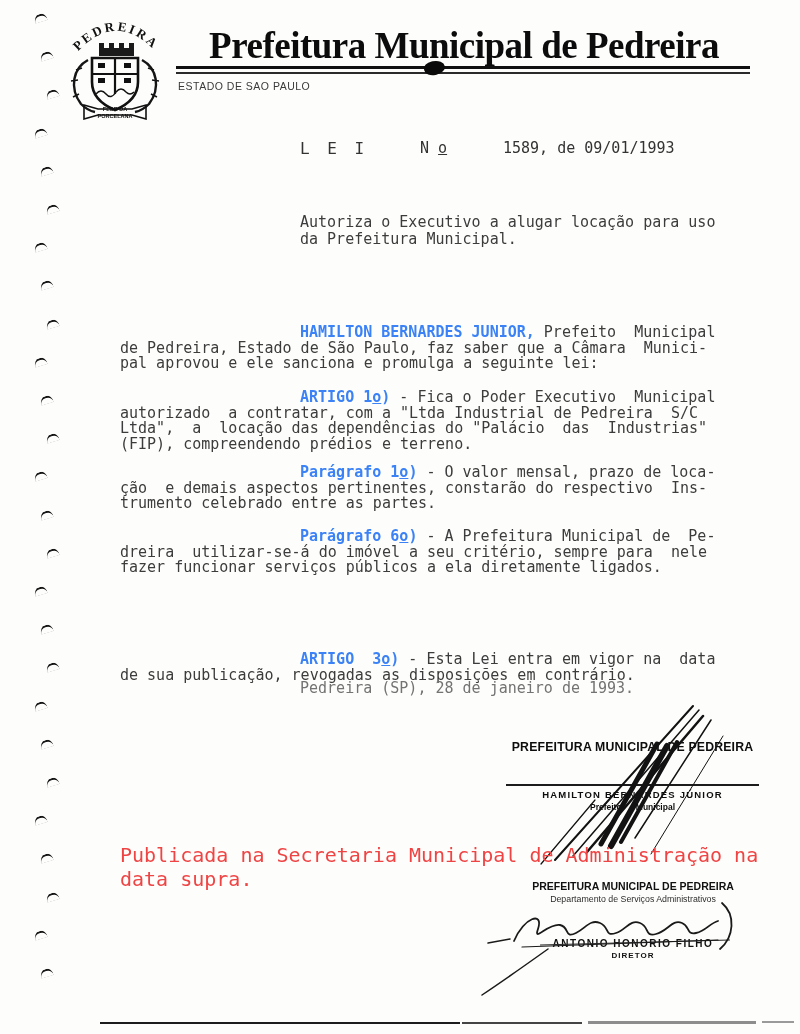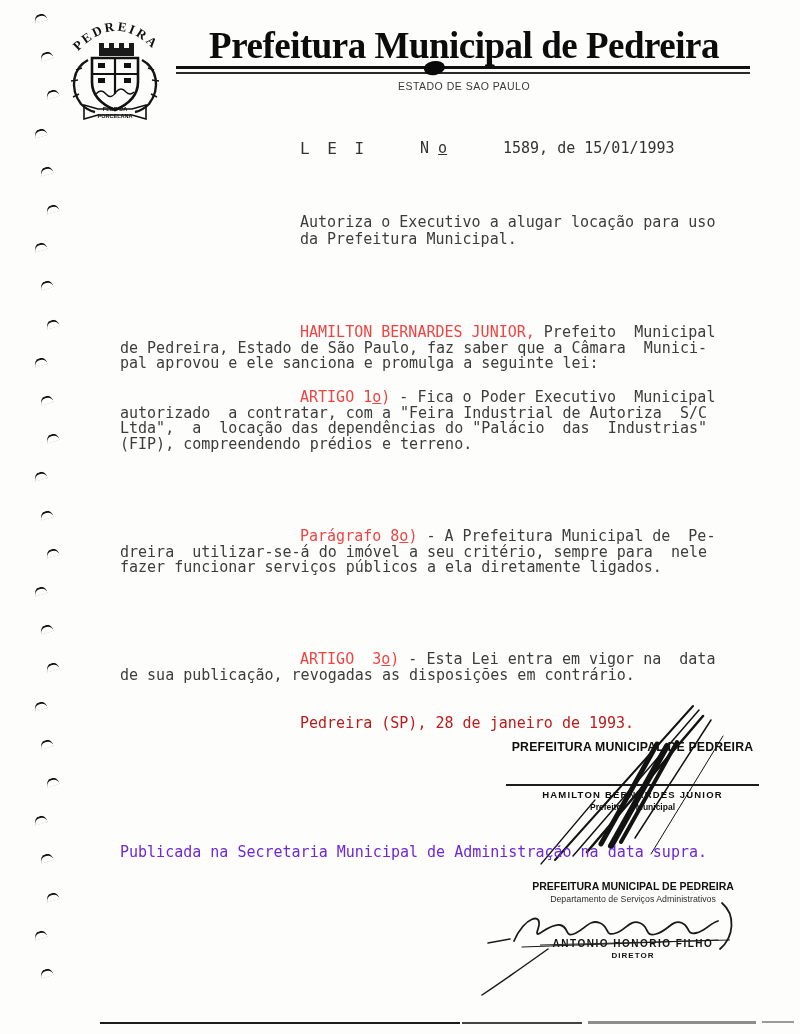--- a/index.html
+++ b/index.html
@@ -9,37 +9,37 @@
   .bmark{position:absolute;width:13px;height:6px;border-top:2.5px solid #161616;
          border-radius:100% 100% 0 0 / 220% 220% 0 0;}
   
   .title{position:absolute;left:178px;top:24px;width:572px;text-align:center;
          font-family:"Liberation Serif",serif;font-weight:bold;font-size:37px;
          letter-spacing:-0.5px;color:#0c0c0c;white-space:nowrap;}
   .rule1{position:absolute;left:176px;top:66px;width:574px;height:3px;background:#101010;}
   .rule2{position:absolute;left:176px;top:72px;width:574px;height:2px;background:#2a2a2a;}
   .rule-blob{position:absolute;left:424px;top:61px;width:21px;height:14px;background:#0a0a0a;
          border-radius:45% 55% 50% 50%;transform:rotate(-12deg);}
-  .subtitle{position:absolute;left:178px;top:80px;width:572px;text-align:center;
+  .subtitle{position:absolute;left:178px;top:80px;width:572px;
          font-family:"Liberation Sans",sans-serif;font-size:10.5px;letter-spacing:0.5px;color:#3a3a3a;}
   
   .lei-label{position:absolute;left:300px;top:139px;font-size:16px;color:#333;letter-spacing:4px;}
   .lei-no{position:absolute;left:420px;top:139px;font-size:15px;color:#333;}
   .lei-number{position:absolute;left:503px;top:139px;font-size:15px;color:#333;}
   .ord{text-decoration:underline;}
   
   .ementa{position:absolute;left:300px;top:214px;width:460px;font-size:15px;line-height:16.5px;
           white-space:pre-wrap;color:#3c3c3c;}
   
   .para{position:absolute;left:120px;width:634px;font-size:15px;line-height:15.6px;
         text-indent:180px;white-space:pre-wrap;color:#3c3c3c;margin:0;}
-  .para b{font-weight:normal;color:#ef4444;}
+  .para b{font-weight:bold;color:#3b82f6;}
   .p0{top:325px}.p1{top:390px}.p2{top:465px}.p3{top:529px}.p4{top:591px}.p5{top:652px}
-  .dateline{position:absolute;left:300px;top:714px;font-size:15px;color:#b91c1c;}
-  .publine{position:absolute;left:120px;top:843px;font-size:15px;color:#6d28d9;}
+  .dateline{position:absolute;left:300px;top:679px;font-size:15px;color:#737373;}
+  .publine{position:absolute;left:120px;top:843px;font-size:20px;color:#ef4444;}
   
   .stamp1{position:absolute;left:500px;top:740px;width:265px;text-align:center;
           font-family:"Liberation Sans",sans-serif;color:#0d0d0d;}
   .stamp1 .org{font-weight:bold;font-size:12.5px;letter-spacing:0.2px;white-space:nowrap;transform:scaleX(0.98);}
   .stamp1 .sigspace{height:30px;}
   .stamp1 .line{height:0;border-top:2px solid #1c1c1c;margin:0 6px;}
   .stamp1 .name{font-weight:bold;font-size:9.5px;letter-spacing:1.2px;margin-top:3px;white-space:pre;}
   .stamp1 .roles{font-weight:bold;font-size:8.5px;margin-top:2px;white-space:pre;}
   .stamp2{position:absolute;left:508px;top:880px;width:250px;text-align:center;
           font-family:"Liberation Sans",sans-serif;color:#111;}
@@ -128,36 +128,39 @@
   </svg>
 
   <div class="title">Prefeitura Municipal de Pedreira</div>
   <div class="rule1"></div>
   <div class="rule2"></div>
   <div class="rule-blob"></div>
   <div class="subtitle">ESTADO DE SAO PAULO</div>
 
   <span class="lei-label">L E I</span>
   <span class="lei-no"><span>N</span> <span class="ord">o</span></span>
-  <span class="lei-number">1589, de 15/01/1993</span>
+  <span class="lei-number">1589, de 09/01/1993</span>
 
   <div class="ementa">Autoriza o Executivo a alugar locação para uso
 da Prefeitura Municipal.</div>
 
   <p class="para p0"><b><span>HAMILTON BERNARDES JUNIOR,</span><span class="ord"></span><span></span></b><span> Prefeito  Municipal
 de Pedreira, Estado de São Paulo, faz saber que a Câmara  Munici-
 pal aprovou e ele sanciona e promulga a seguinte lei:</span></p>
 
   <p class="para p1"><b><span>ARTIGO 1</span><span class="ord">o</span><span>)</span></b><span> - Fica o Poder Executivo  Municipal
-autorizado  a contratar, com a "Feira Industrial de Autoriza  S/C
+autorizado  a contratar, com a "Ltda Industrial de Pedreira  S/C
 Ltda",  a  locação das dependências do "Palácio  das  Industrias"
 (FIP), compreendendo prédios e terreno.</span></p>
 
-
-  <p class="para p3"><b><span>Parágrafo 8</span><span class="ord">o</span><span>)</span></b><span> - A Prefeitura Municipal de  Pe-
+  <p class="para p2"><b><span>Parágrafo 1</span><span class="ord">o</span><span>)</span></b><span> - O valor mensal, prazo de loca-
+ção  e demais aspectos pertinentes, constarão do respectivo  Ins-
+trumento celebrado entre as partes.</span></p>
+
+  <p class="para p3"><b><span>Parágrafo 6</span><span class="ord">o</span><span>)</span></b><span> - A Prefeitura Municipal de  Pe-
 dreira  utilizar-se-á do imóvel a seu critério, sempre para  nele
 fazer funcionar serviços públicos a ela diretamente ligados.</span></p>
 
 
   <p class="para p5"><b><span>ARTIGO  3</span><span class="ord">o</span><span>)</span></b><span> - Esta Lei entra em vigor na  data
 de sua publicação, revogadas as disposições em contrário.</span></p>
 
   <div class="dateline">Pedreira (SP), 28 de janeiro de 1993.</div>
 
   <div class="stamp1">

